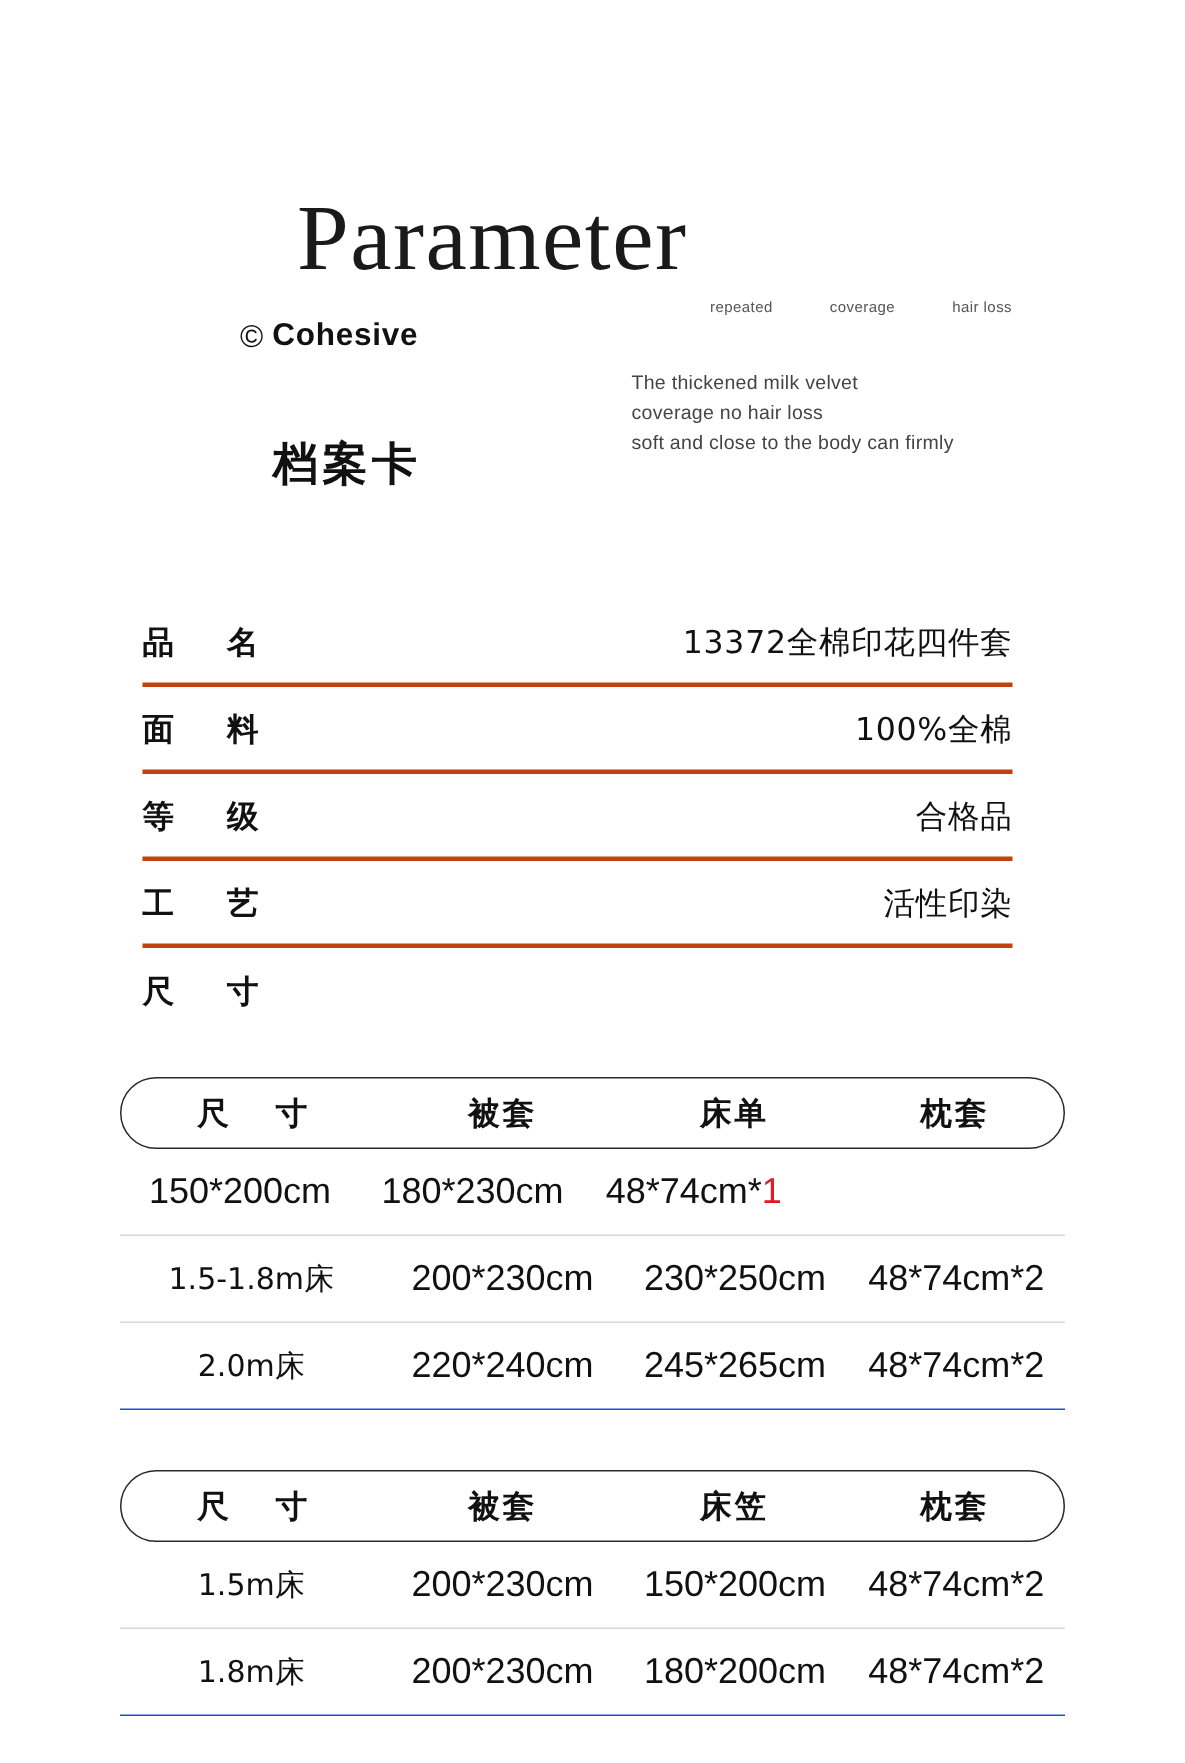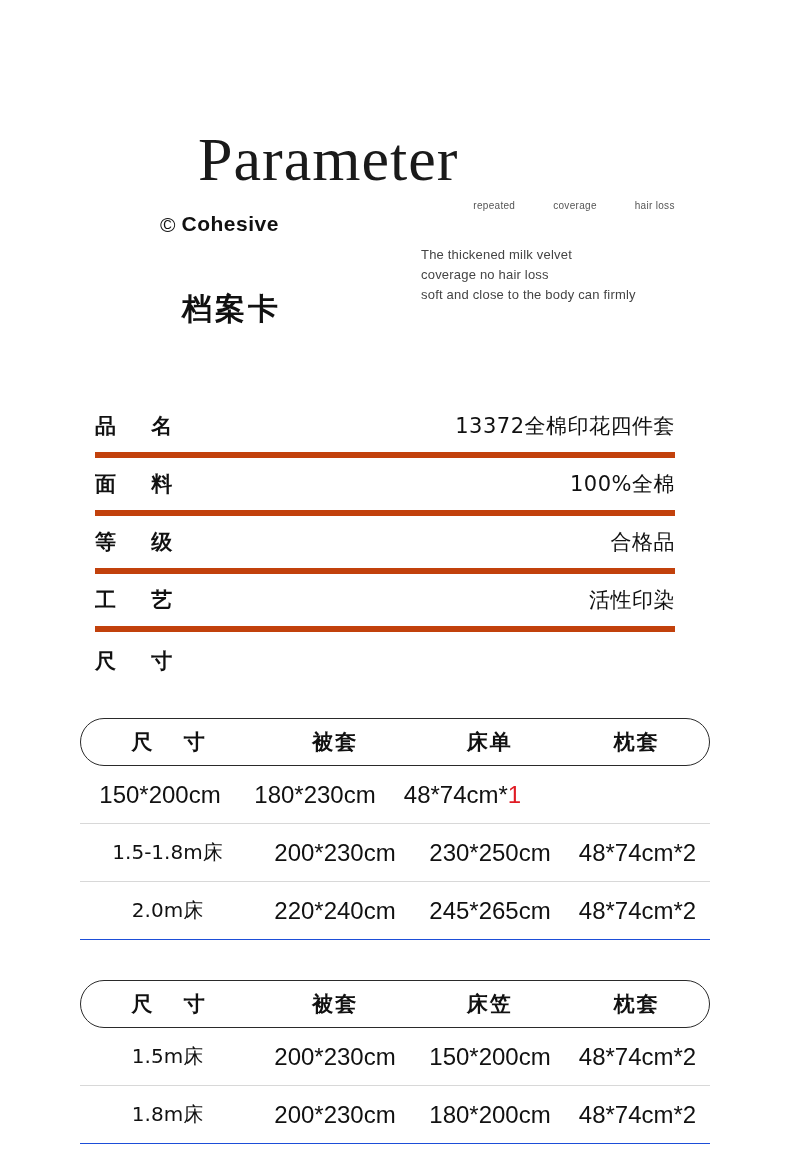--- a/index.html
+++ b/index.html
@@ -93,21 +93,21 @@
 
   
   .spec-list {
     position: absolute;
     left: 95px;
     top: 400px;
     width: 580px;
   }
   .spec-row {
     height: 58px;
-    border-bottom: 6px solid #c2410c;
+    border-bottom: 3px solid #c2410c;
     display: flex;
     align-items: center;
     justify-content: space-between;
   }
   .spec-row:last-child { border-bottom: none; }
   .spec-label {
     font-size: 21px;
     font-weight: 700;
     letter-spacing: 14px;
     color: #111;

